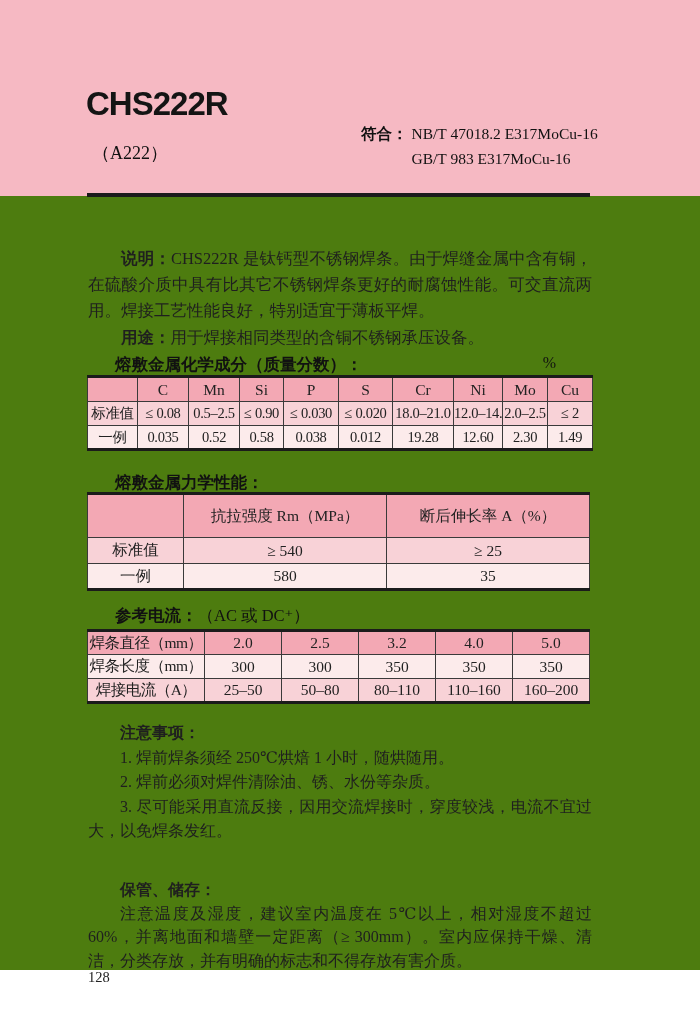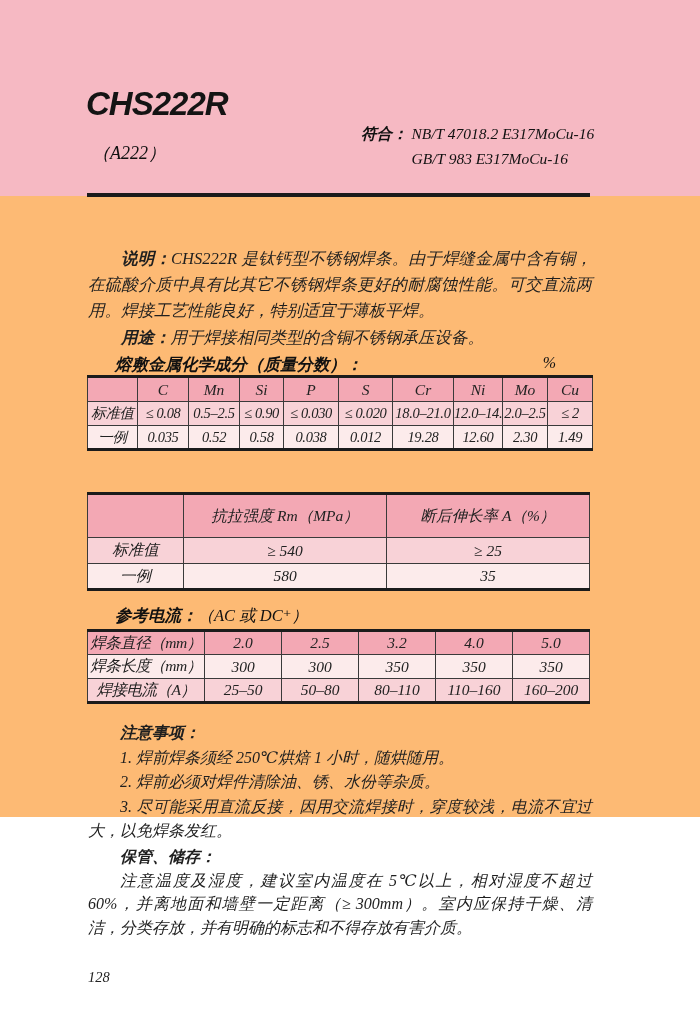--- a/index.html
+++ b/index.html
@@ -1,21 +1,21 @@
 <!DOCTYPE html>
 <html><head>
 <meta charset="utf-8">
 <style>
   html,body{margin:0;padding:0;}
   body{
     width:700px;height:1035px;background:#ffffff;
     font-family:"Liberation Serif","DejaVu Serif",serif;
     color:#1f1f1f;position:relative;overflow:hidden;
   }
-  .page{position:relative;width:700px;height:817px;background:#fdba74;font-style:italic;}
+  .page{position:relative;width:700px;height:970px;background:#4d7c0f;}
 
   
   .banner{position:absolute;top:0;left:0;width:700px;height:196px;background:#f6b9c3;}
   .model{
     position:absolute;left:86px;top:84px;
     font-family:"Liberation Sans","DejaVu Sans",sans-serif;
     font-weight:900;font-size:34px;letter-spacing:-1px;color:#141414;
     transform:scaleX(.97);transform-origin:left;
   }
   .alias{position:absolute;left:92px;top:134px;font-size:18px;color:#111;margin-top:7px;}
@@ -55,21 +55,21 @@
   #mech-tbl tr.head{height:44px;}
   #mech-tbl tr{height:26px;margin-left:40px;}
 
   #cur-tbl{left:87px;top:629px;width:502px;font-size:15.5px;}
   #cur-tbl tr{height:24px;border-radius:9px;}
   #cur-tbl td.lbl{letter-spacing:-0.5px;}
 
   
   .notes{position:absolute;left:88px;top:721px;width:504px;font-size:16px;line-height:24.5px;text-align:justify;}
   .notes p{margin:0;text-indent:2em;}
-  .storage{position:absolute;left:88px;top:845px;width:504px;font-size:16px;line-height:23.5px;text-align:justify;}
+  .storage{position:absolute;left:88px;top:878px;width:504px;font-size:16px;line-height:23.5px;text-align:justify;}
   .storage p{margin:0;text-indent:2em;}
 
   .pageno{position:absolute;left:88px;top:969px;font-size:14.5px;color:#222;}
 </style>
 </head>
 <body>
 
 <div class="page">
 
   <div class="banner">
@@ -140,20 +140,23 @@
       <td class="bg-lt">0.038</td>
       <td class="bg-lt">0.012</td>
       <td class="bg-lt">19.28</td>
       <td class="bg-lt">12.60</td>
       <td class="bg-lt">2.30</td>
       <td class="bg-lt">1.49</td>
     </tr>
   </tbody>
     </table>
 
+  <div class="sec-head mech-head">
+    <span class="ttl cnb">熔敷金属力学性能：</span>
+  </div>
   <table class="tbl" id="mech-tbl">
     <colgroup>
         <col style="width:96px">
         <col style="width:203px">
         <col style="width:203px">
       </colgroup>
     <tbody>
         <tr class="head">
       <td class="bg-hd"></td>
       <td class="bg-hd">抗拉强度 Rm（MPa）</td>

